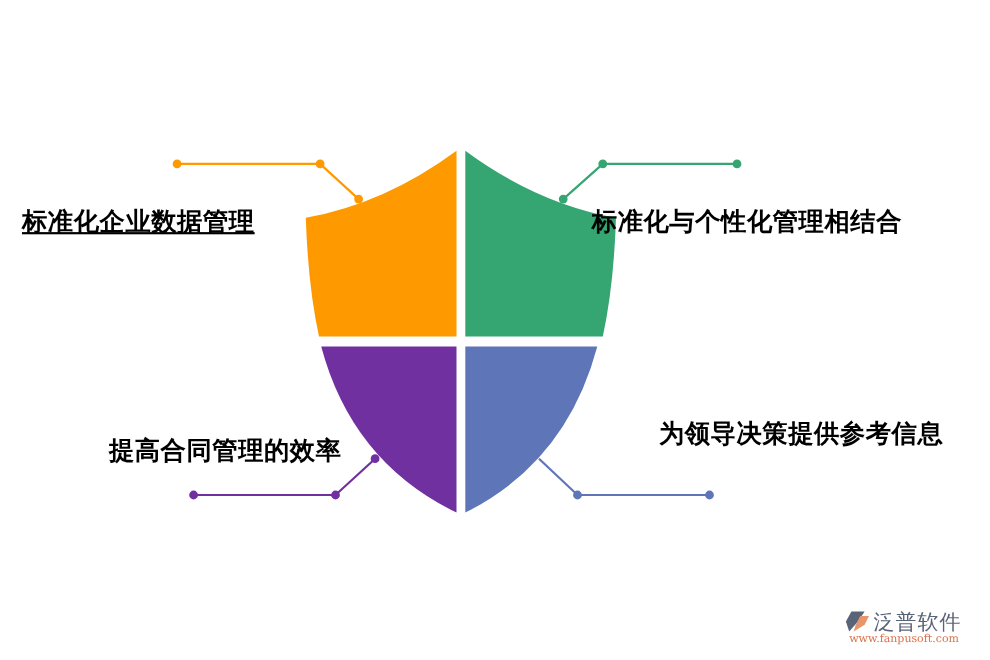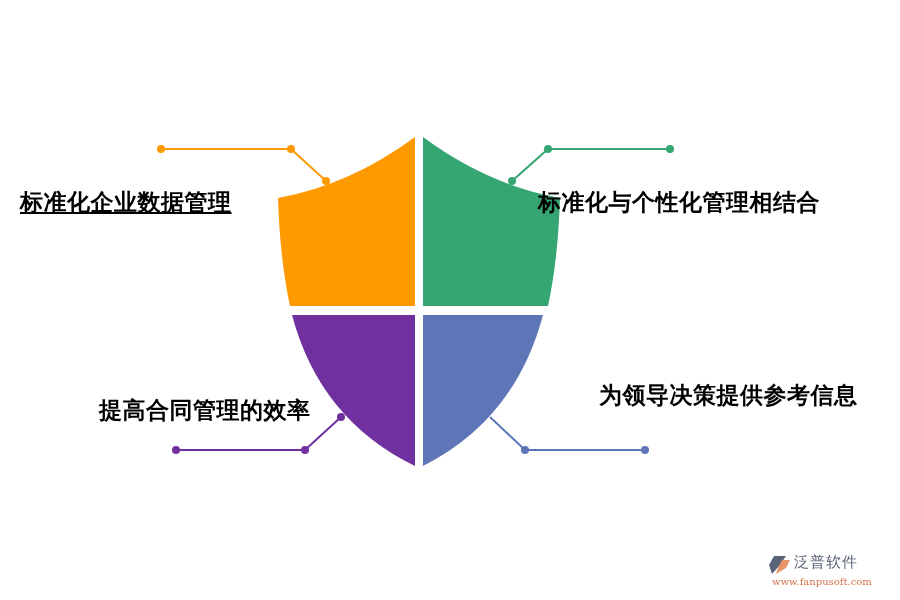--- a/index.html
+++ b/index.html
@@ -2,21 +2,21 @@
 <html><head>
 <meta charset="utf-8">
 <style>
   html, body { margin: 0; padding: 0; background: #ffffff; }
   body { width: 900px; height: 600px; position: relative; overflow: hidden;
          font-family: "DejaVu Sans", "Liberation Sans", sans-serif; }
   .canvas { position: absolute; left: 0; top: 0; width: 900px; height: 600px; }
   .label { position: absolute; font-size: 23px; font-weight: bold; color: #000000;
            white-space: nowrap; letter-spacing: 0.5px; line-height: 1; }
   .logo { position: absolute; left: 768px; top: 553px; width: 130px; height: 40px; }
-  .logo-name { position: absolute; left: 26px; top: 0; font-size: 15px; color: #5a6478; letter-spacing: 1px; }
+  .logo-name { position: absolute; left: 26px; top: 0; font-size: 19px; color: #5a6478; letter-spacing: 1px; }
   .logo-url { position: absolute; left: 4px; top: 23px; font-size: 10px; color: #d8734a;
               font-family: "DejaVu Serif", "Liberation Serif", serif; }
 </style>
 </head>
 <body>
 
 <svg class="canvas" viewBox="0 0 900 600" xmlns="http://www.w3.org/2000/svg">
 
   <path d="M415,137 L415,306 L290,306 Q280,260 278,198 Q350,185 415,137 Z" fill="#FF9900"></path>
 

